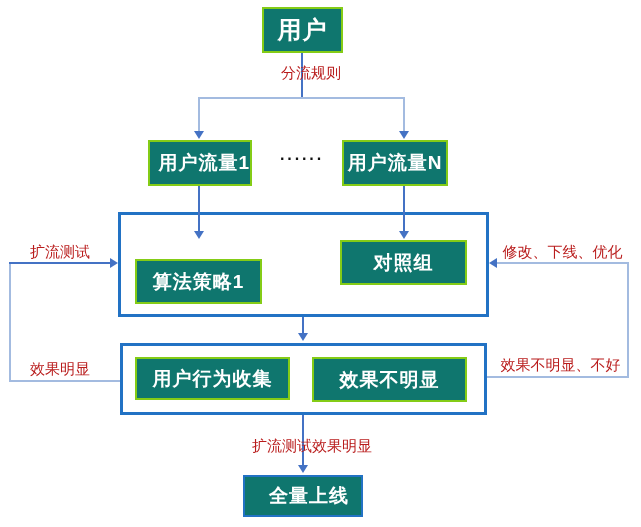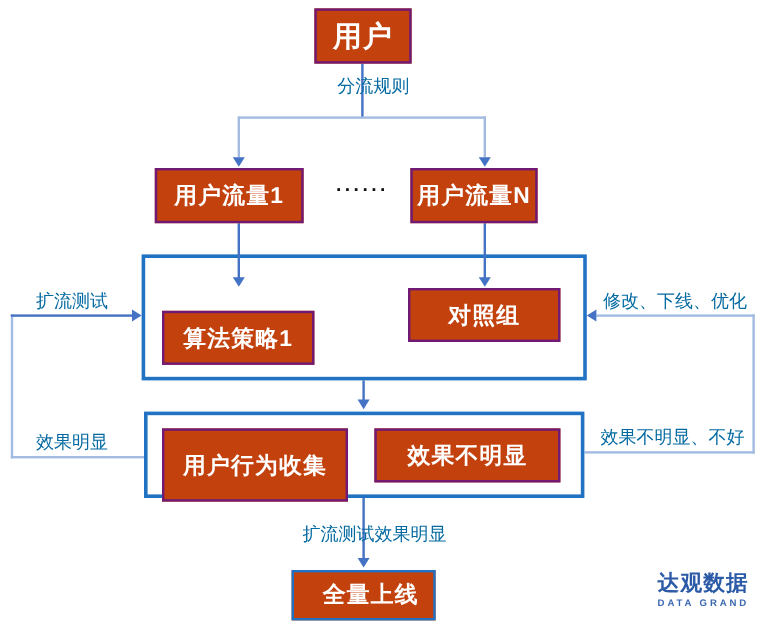--- a/index.html
+++ b/index.html
@@ -16,28 +16,28 @@
   
   .arr{position:absolute;width:0;height:0;}
   .arr-down{border-left:5px solid transparent;border-right:5px solid transparent;border-top:8px solid #4472C4;}
   .arr-right{border-top:5px solid transparent;border-bottom:5px solid transparent;border-left:8px solid #4472C4;}
   .arr-left{border-top:5px solid transparent;border-bottom:5px solid transparent;border-right:8px solid #4472C4;}
 
   
   .group{position:absolute;background:#ffffff;border:3px solid #2272C4;box-sizing:border-box;}
 
   
-  .node{position:absolute;background:#c2410c;border:2px solid #701a75;box-sizing:border-box;
+  .node{position:absolute;background:#0f766e;border:2px solid #84cc16;box-sizing:border-box;
         display:flex;align-items:center;justify-content:center;
         color:#ffffff;font-weight:bold;font-size:19px;letter-spacing:1px;}
   .node-lg{font-size:24px;}
   .node-launch{border-color:#2272C4;}
 
   
-  .lbl{position:absolute;color:#0369a1;font-size:15px;text-align:center;line-height:18px;white-space:nowrap;}
+  .lbl{position:absolute;color:#b91c1c;font-size:15px;text-align:center;line-height:18px;white-space:nowrap;}
   .dots{font-size:16px;font-weight:bold;letter-spacing:2px;color:#111111;}
 
   
   .logo{position:absolute;left:548px;top:476px;width:84px;text-align:left;}
   .logo-cn{color:#2B5AA7;font-size:18px;font-weight:bold;letter-spacing:1px;line-height:20px;white-space:nowrap;}
   .logo-en{color:#3A67B0;font-size:8px;font-weight:bold;letter-spacing:2.4px;line-height:10px;margin-top:2px;white-space:nowrap;}
 </style>
 </head>
 <body>
 
@@ -73,48 +73,44 @@
 
   <div class="line v dark" style="left:302px;top:317px;height:17px;"></div>
   <div class="arr arr-down" style="left:298px;top:333px;"></div>
 
   <div class="line v dark" style="left:302px;top:415px;height:51px;"></div>
   <div class="arr arr-down" style="left:298px;top:465px;"></div>
 
   <div class="node node-lg" style="left:262px;top:7px;width:81px;height:46px;">
     <span>用户</span>
   </div>
-  <div class="node" style="left:129px;top:140px;width:124px;height:46px;">
+  <div class="node" style="left:148px;top:140px;width:104px;height:46px;justify-content:flex-end;">
     <span>用户流量1</span>
   </div>
   <div class="node" style="left:342px;top:140px;width:106px;height:46px;">
     <span>用户流量N</span>
   </div>
   <div class="node" style="left:135px;top:240px;width:127px;height:45px;margin-top:19px;">
     <span>算法策略1</span>
   </div>
   <div class="node" style="left:340px;top:240px;width:127px;height:45px;">
     <span>对照组</span>
   </div>
-  <div class="node" style="left:135px;top:357px;width:155px;height:61px;font-family:Liberation Mono, monospace;">
+  <div class="node" style="left:135px;top:357px;width:155px;height:43px;font-family:Liberation Mono, monospace;">
     <span>用户行为收集</span>
   </div>
   <div class="node" style="left:312px;top:357px;width:155px;height:45px;">
     <span>效果不明显</span>
   </div>
   <div class="node node-launch" style="left:243px;top:475px;width:120px;height:42px;padding-left:12px;">
     <span>全量上线</span>
   </div>
 
   <div class="lbl" style="left:251px;top:64px;width:120px;">分流规则</div>
   <div class="lbl dots" style="left:272px;top:150px;width:60px;">······</div>
   <div class="lbl" style="left:10px;top:243px;width:100px;font-family:Liberation Serif, serif;">扩流测试</div>
   <div class="lbl" style="left:10px;top:360px;width:100px;">效果明显</div>
   <div class="lbl" style="left:490px;top:243px;width:145px;">修改、下线、优化</div>
   <div class="lbl" style="left:488px;top:356px;width:145px;">效果不明显、不好</div>
   <div class="lbl" style="left:237px;top:437px;width:150px;">扩流测试效果明显</div>
 
-  <div class="logo">
-    <div class="logo-cn">达观数据</div>
-    <div class="logo-en">DATA GRAND</div>
-  </div>
 
 </div>
 
 </body></html>

